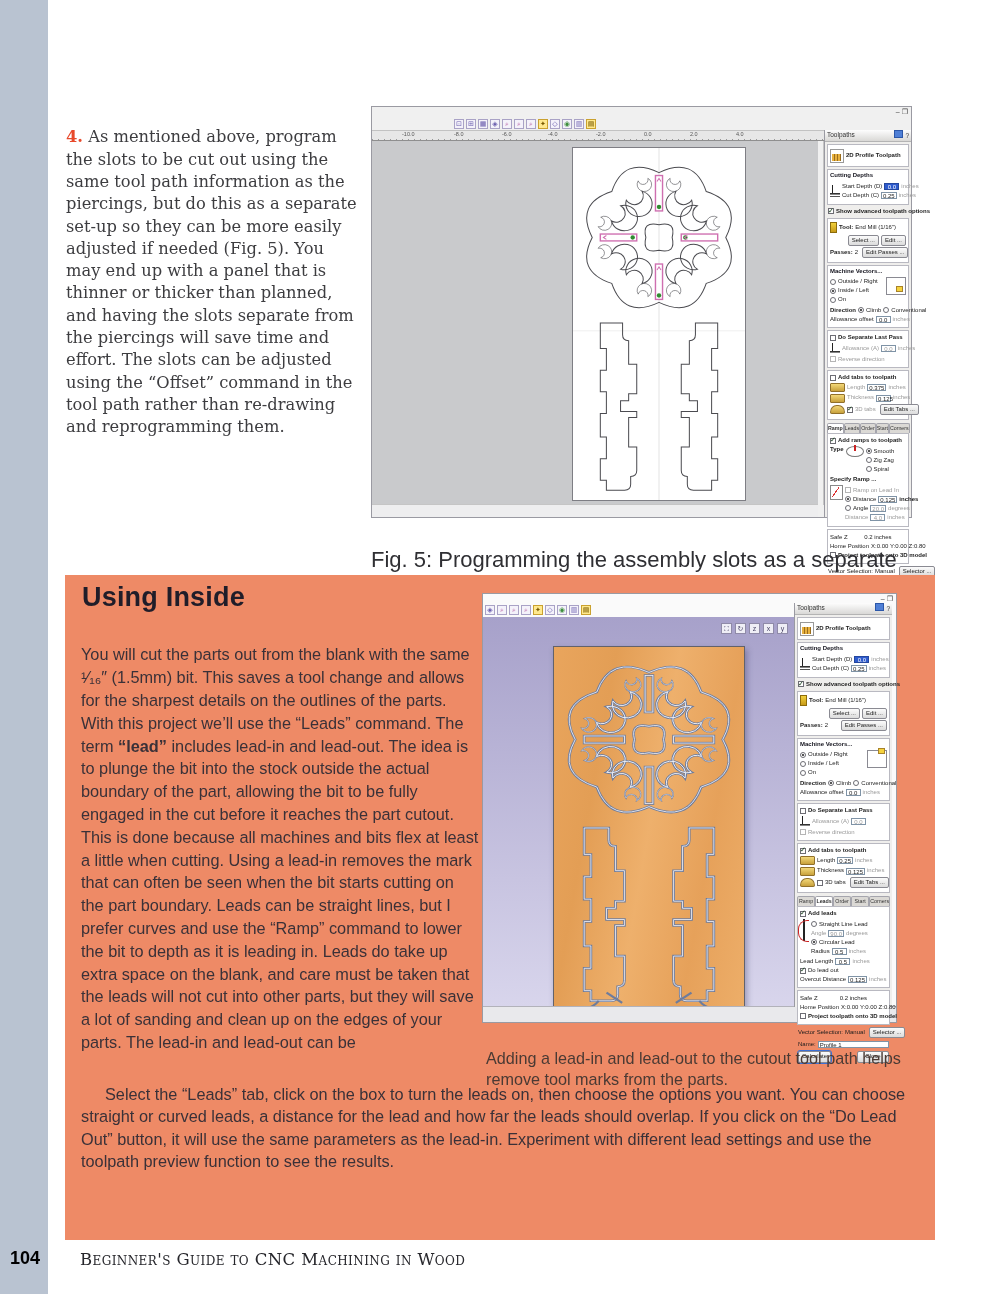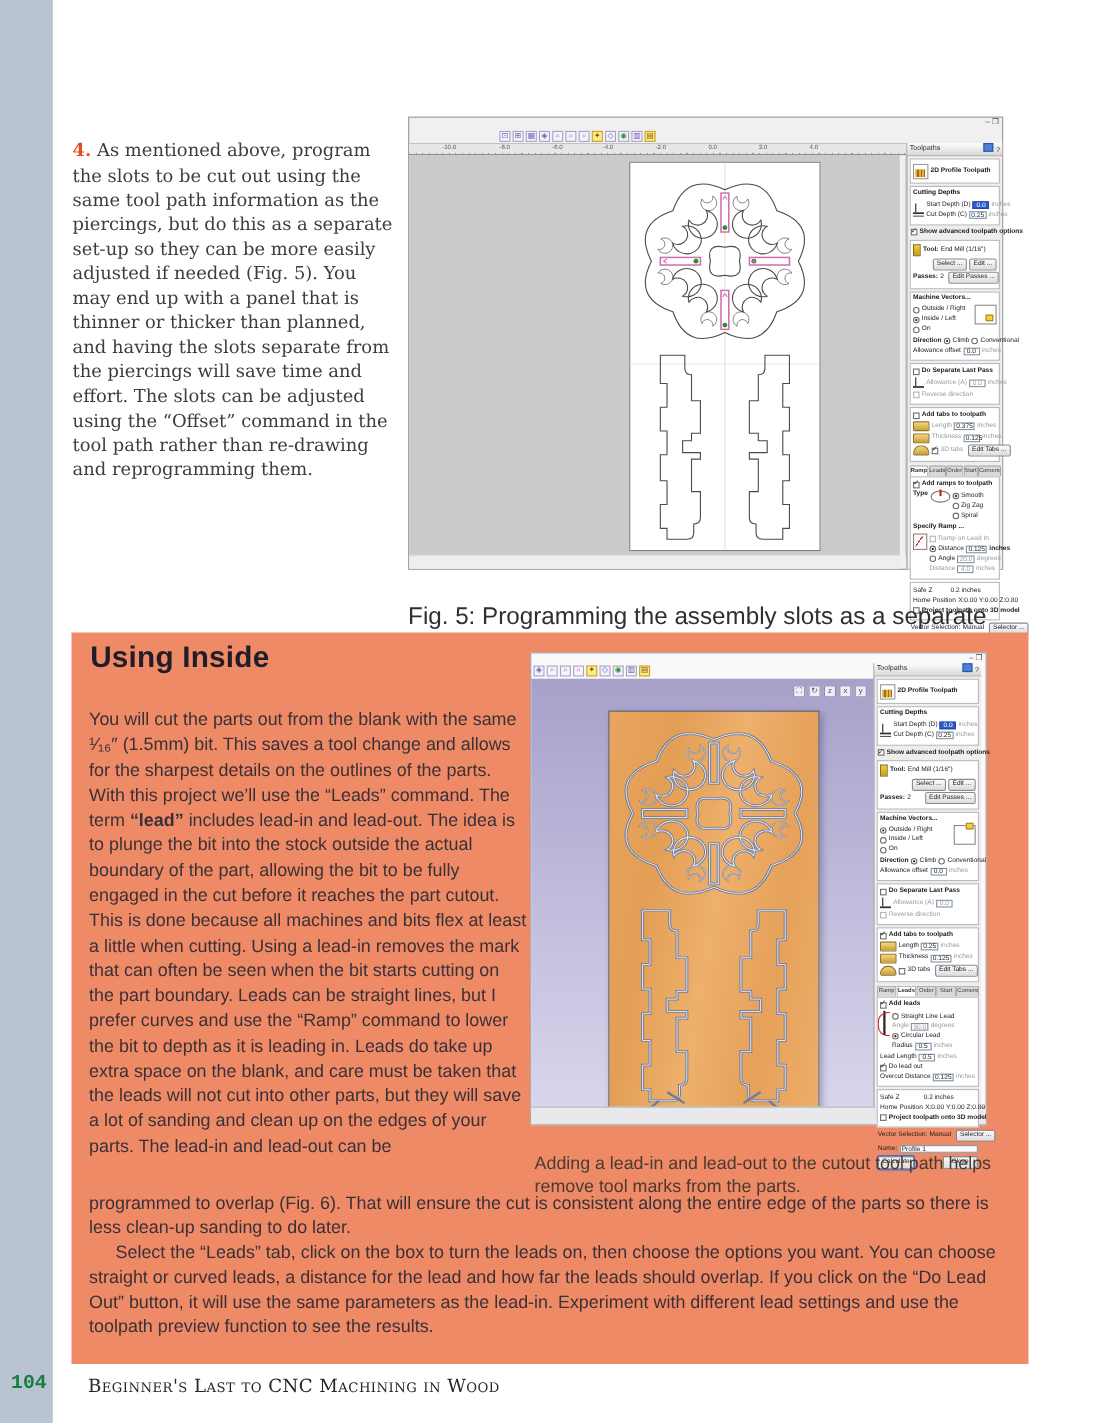--- a/index.html
+++ b/index.html
@@ -101,21 +101,21 @@
   .tabico{width:13px;height:7px;flex:0 0 auto;background:linear-gradient(#f3d879,#c8a13c);border:1px solid #91702a;border-radius:1px}
   .tabico.t3{border-radius:50% 50% 2px 2px/90% 90% 2px 2px}
   .rampico{width:16px;height:9px;border:1px solid #777;border-radius:50%;position:relative;flex:0 0 auto}
   .rampico::after{content:"";position:absolute;left:7px;top:-2px;width:2px;height:6px;background:#c22}
   .rampbox{width:11px;height:13px;border:1px solid #888;background:#fff;position:relative;flex:0 0 auto}
   .rampbox::after{content:"";position:absolute;left:1px;top:1px;width:7px;height:10px;background:linear-gradient(to bottom right,transparent 47%,#d33 47%,#d33 56%,transparent 56%)}
   .leadico{width:9px;height:22px;flex:0 0 auto;position:relative}
   .leadico::before{content:"";position:absolute;left:3px;top:0;width:2px;height:22px;background:#222}
   .leadico::after{content:"";position:absolute;left:-2px;top:1px;width:10px;height:20px;border:1.6px solid #c22;border-right:none;border-radius:9px 0 0 9px;clip-path:inset(0 0 0 0)}
   
-  .pagenum{position:absolute;left:10px;top:1248px;font-family:Liberation Mono, monospace;font-weight:bold;font-size:18px;color:#15803d}
+  .pagenum{position:absolute;left:10px;top:1248px;font-family:Liberation Sans, sans-serif;font-weight:bold;font-size:18px;color:#000000}
   .bookttl{position:absolute;left:80px;top:1250px;font-family:"DejaVu Serif",serif;font-variant:small-caps;font-size:16.5px;letter-spacing:.4px;color:#26262b}
 </style>
 </head>
 <body>
 
 <svg width="0" height="0" style="position:absolute">
   <defs>
     <path id="curl" d="M9,-9 A13,13 0 1 0 9,9 A9,9 0 1 1 9,-9 Z"></path>
     <g id="art-base" fill="none">
       <path d="M151,91 Q168.2,56.6 131.7,44.3 Q119.5,7.9 85,25 Q50.5,7.9 38.3,44.3 Q1.8,56.6 19,91 Q1.8,125.4 38.3,137.7 Q50.5,174.1 85,157 Q119.5,174.1 131.7,137.7 Q168.2,125.4 151,91 Z"></path>
@@ -422,21 +422,20 @@
       </div>
   </div>
 </div>
 
 <p class="cap5">Fig. 5: Programming the assembly slots as a separate operation makes it easier to adjust them to fit if needed.</p>
 
 <div class="leadsbox">
   <h2>Using Inside</h2>
   <p class="leadcol"><span>You will cut the parts out from the blank with the same ¹⁄₁₆″ (1.5mm) bit. This saves a tool change and allows for the sharpest details on the outlines of the parts. With this project we’ll use the “Leads” command. The term </span><b>“lead”</b><span> includes lead-in and lead-out. The idea is to plunge the bit into the stock outside the actual boundary of the part, allowing the bit to be fully engaged in the cut before it reaches the part cutout. This is done because all machines and bits flex at least a little when cutting. Using a lead-in removes the mark that can often be seen when the bit starts cutting on the part boundary. Leads can be straight lines, but I prefer curves and use the “Ramp” command to lower the bit to depth as it is leading in. Leads do take up extra space on the blank, and care must be taken that the leads will not cut into other parts, but they will save a lot of sanding and clean up on the edges of your parts. The lead-in and lead-out can be</span></p>
   <div class="leadfull">
-    <p>programmed to overlap (Fig. 6). That will ensure the cut is consistent along the entire edge of the parts so there is less clean-up sanding to do later.</p>
     <p class="ind">Select the “Leads” tab, click on the box to turn the leads on, then choose the options you want. You can choose straight or curved leads, a distance for the lead and how far the leads should overlap. If you click on the “Do Lead Out” button, it will use the same parameters as the lead-in. Experiment with different lead settings and use the toolpath preview function to see the results.</p>
   </div>
 </div>
 
 <div class="win fig6win">
   <div class="chrome"><span>–</span> <span>❐</span></div>
   <div class="tbar">
     <span class="ticn" data-g="◈"></span>
     <span class="ticn mag" data-g="⌕"></span>
     <span class="ticn mag" data-g="⌕"></span>
@@ -676,13 +675,13 @@
         <span class="btn big foc">Calculate</span>
         <span class="sp"></span>
         <span class="btn big">Close</span>
       </div>
   </div>
 </div>
 
 <p class="cap6">Adding a lead-in and lead-out to the cutout tool path helps remove tool marks from the parts.</p>
 
 <div class="pagenum">104</div>
-<div class="bookttl">Beginner's Last to CNC Machining in Wood</div>
+<div class="bookttl">Beginner's Guide to CNC Machining in Wood</div>
 
 </body></html>

